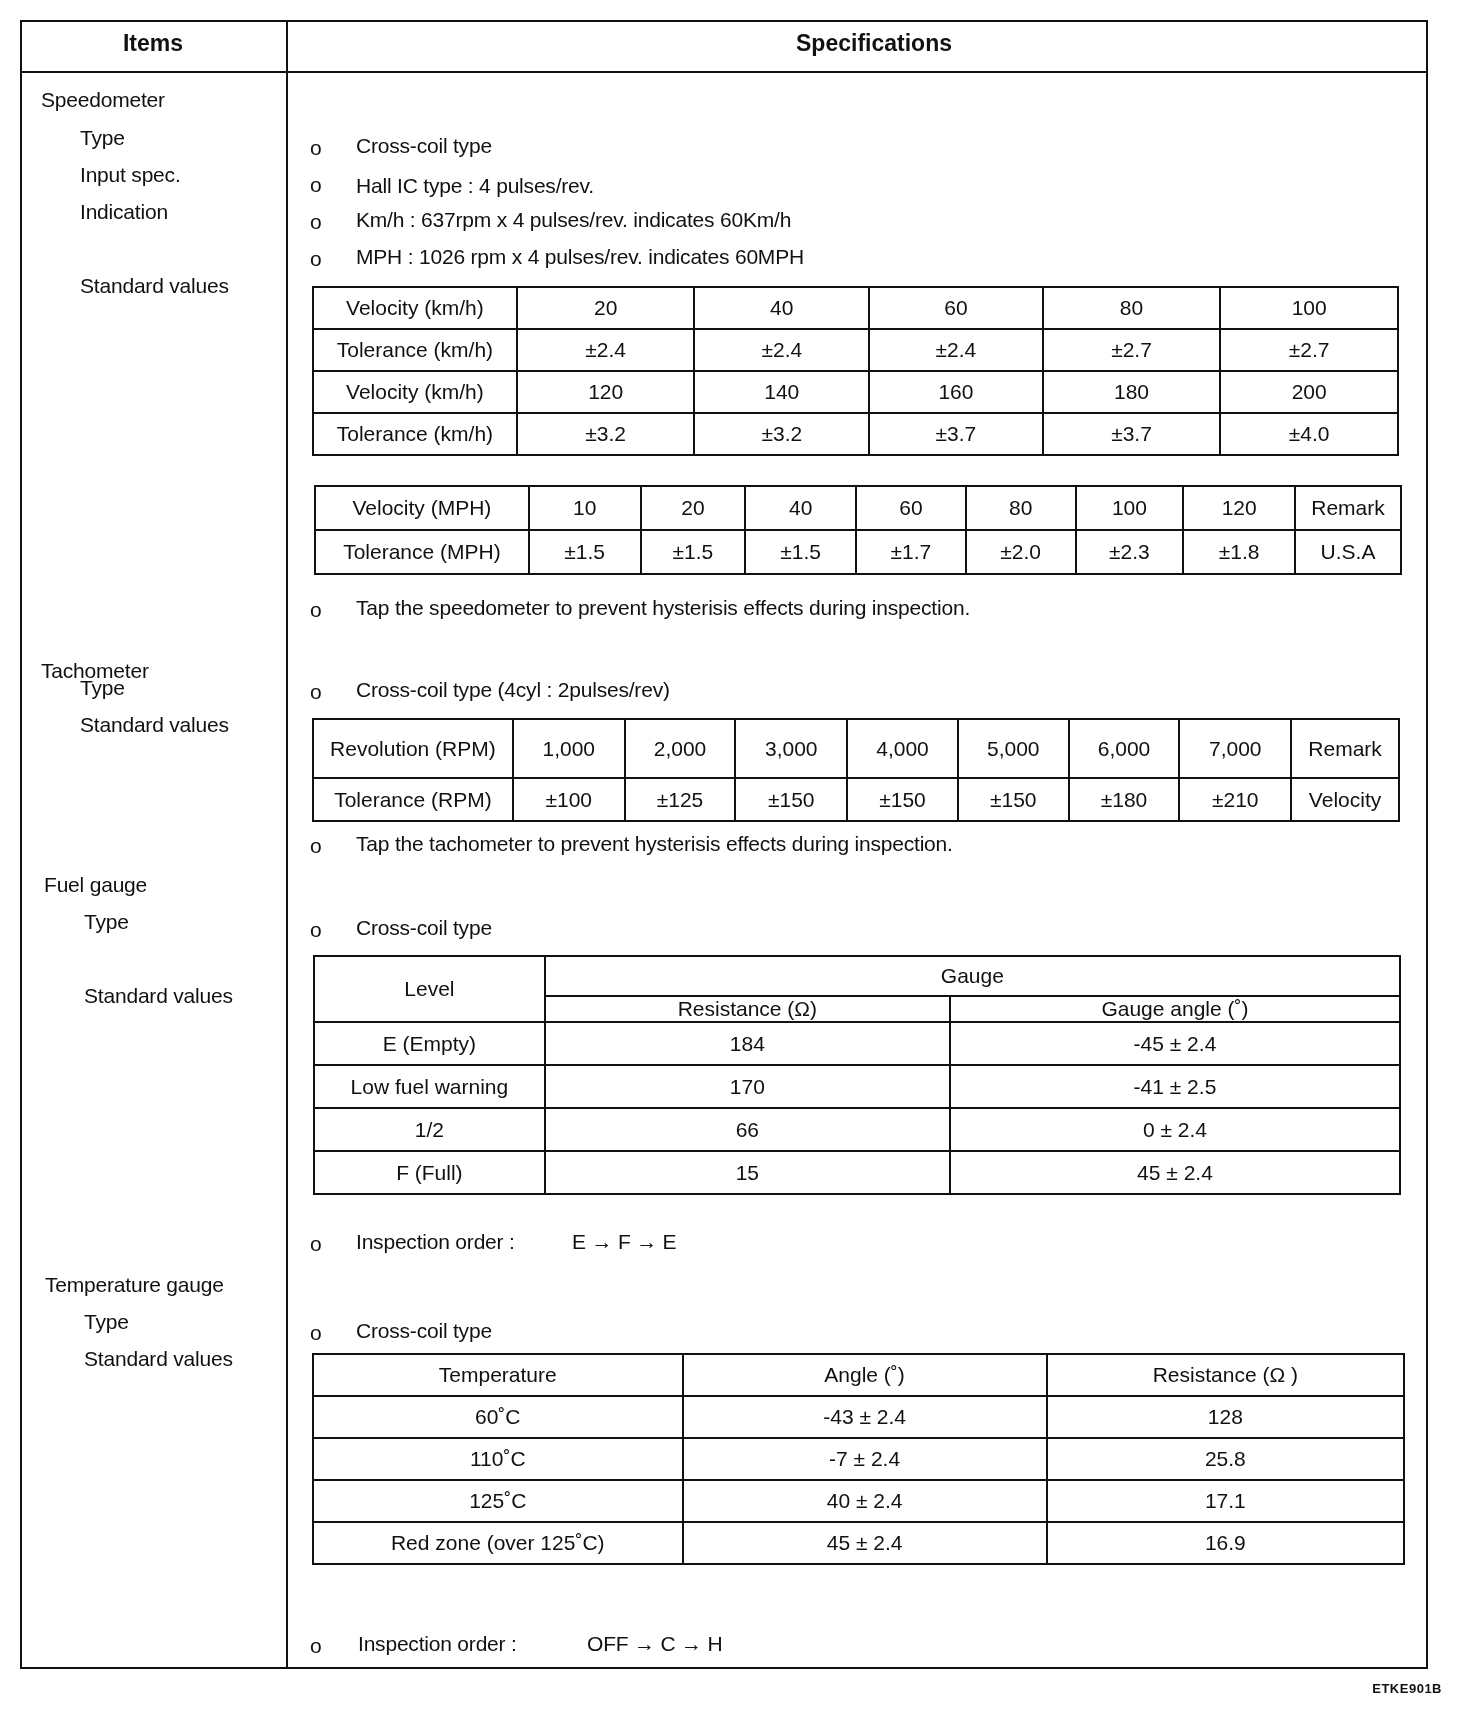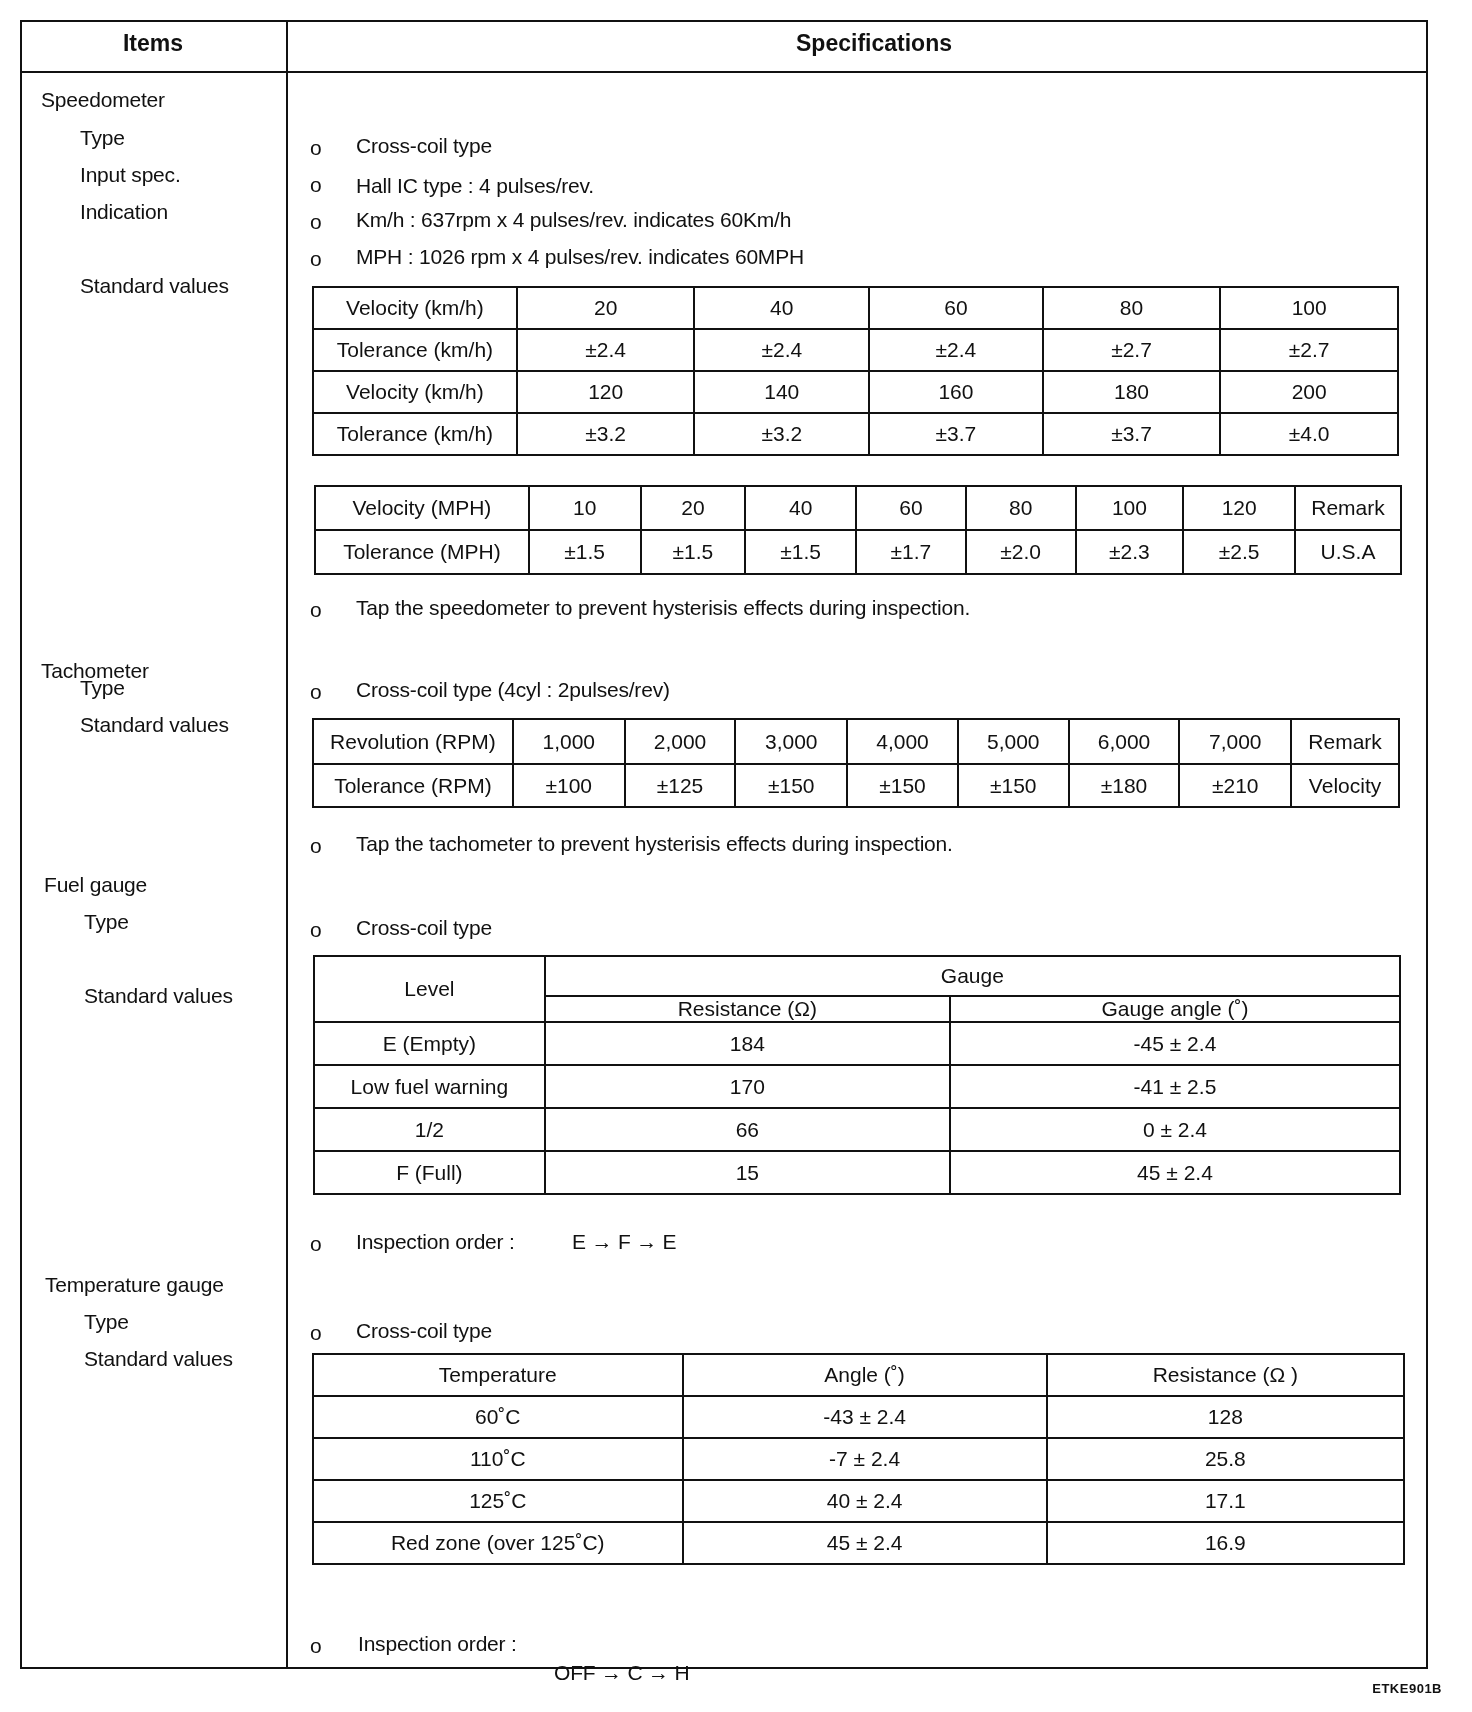--- a/index.html
+++ b/index.html
@@ -111,21 +111,21 @@
     <td>Remark</td>
   </tr>
   <tr style="height:44px">
     <td>Tolerance (MPH)</td>
     <td>±1.5</td>
     <td>±1.5</td>
     <td>±1.5</td>
     <td>±1.7</td>
     <td>±2.0</td>
     <td>±2.3</td>
-    <td>±2.5</td>
+    <td>±1.8</td>
     <td>U.S.A</td>
   </tr>
 </tbody>
   </table>
 
 <div class="bul" style="left:310px;top:598px;">o</div>
 <div class="t" style="left:356px;top:596px;">Tap the speedometer to prevent hysterisis effects during inspection.</div>
 
 <div class="t" style="left:41px;top:638px;margin-top:21px;">Tachometer</div>
 <div class="t" style="left:80px;top:676px;">Type</div>
@@ -140,21 +140,21 @@
       <col style="width:112px">
       <col style="width:111px">
       <col style="width:112px">
       <col style="width:111px">
       <col style="width:111px">
       <col style="width:111px">
       <col style="width:112px">
       <col style="width:108px">
     </colgroup>
   <tbody>
-      <tr style="height:45px">
+      <tr style="height:59px">
     <td>Revolution (RPM)</td>
     <td>1,000</td>
     <td>2,000</td>
     <td>3,000</td>
     <td>4,000</td>
     <td>5,000</td>
     <td>6,000</td>
     <td>7,000</td>
     <td>Remark</td>
   </tr>
@@ -261,15 +261,15 @@
   <tr style="height:42px">
     <td>Red zone (over 125˚C)</td>
     <td>45 ± 2.4</td>
     <td>16.9</td>
   </tr>
 </tbody>
   </table>
 
 <div class="bul" style="left:310px;top:1634px;">o</div>
 <div class="t" style="left:358px;top:1632px;">Inspection order :</div>
-<div class="t" style="left:554px;top:1632px;margin-top:29px;">OFF → C → H</div>
+<div class="t" style="left:587px;top:1632px;">OFF → C → H</div>
 
 <div class="footer-code">ETKE901B</div>
 
 </body></html>

